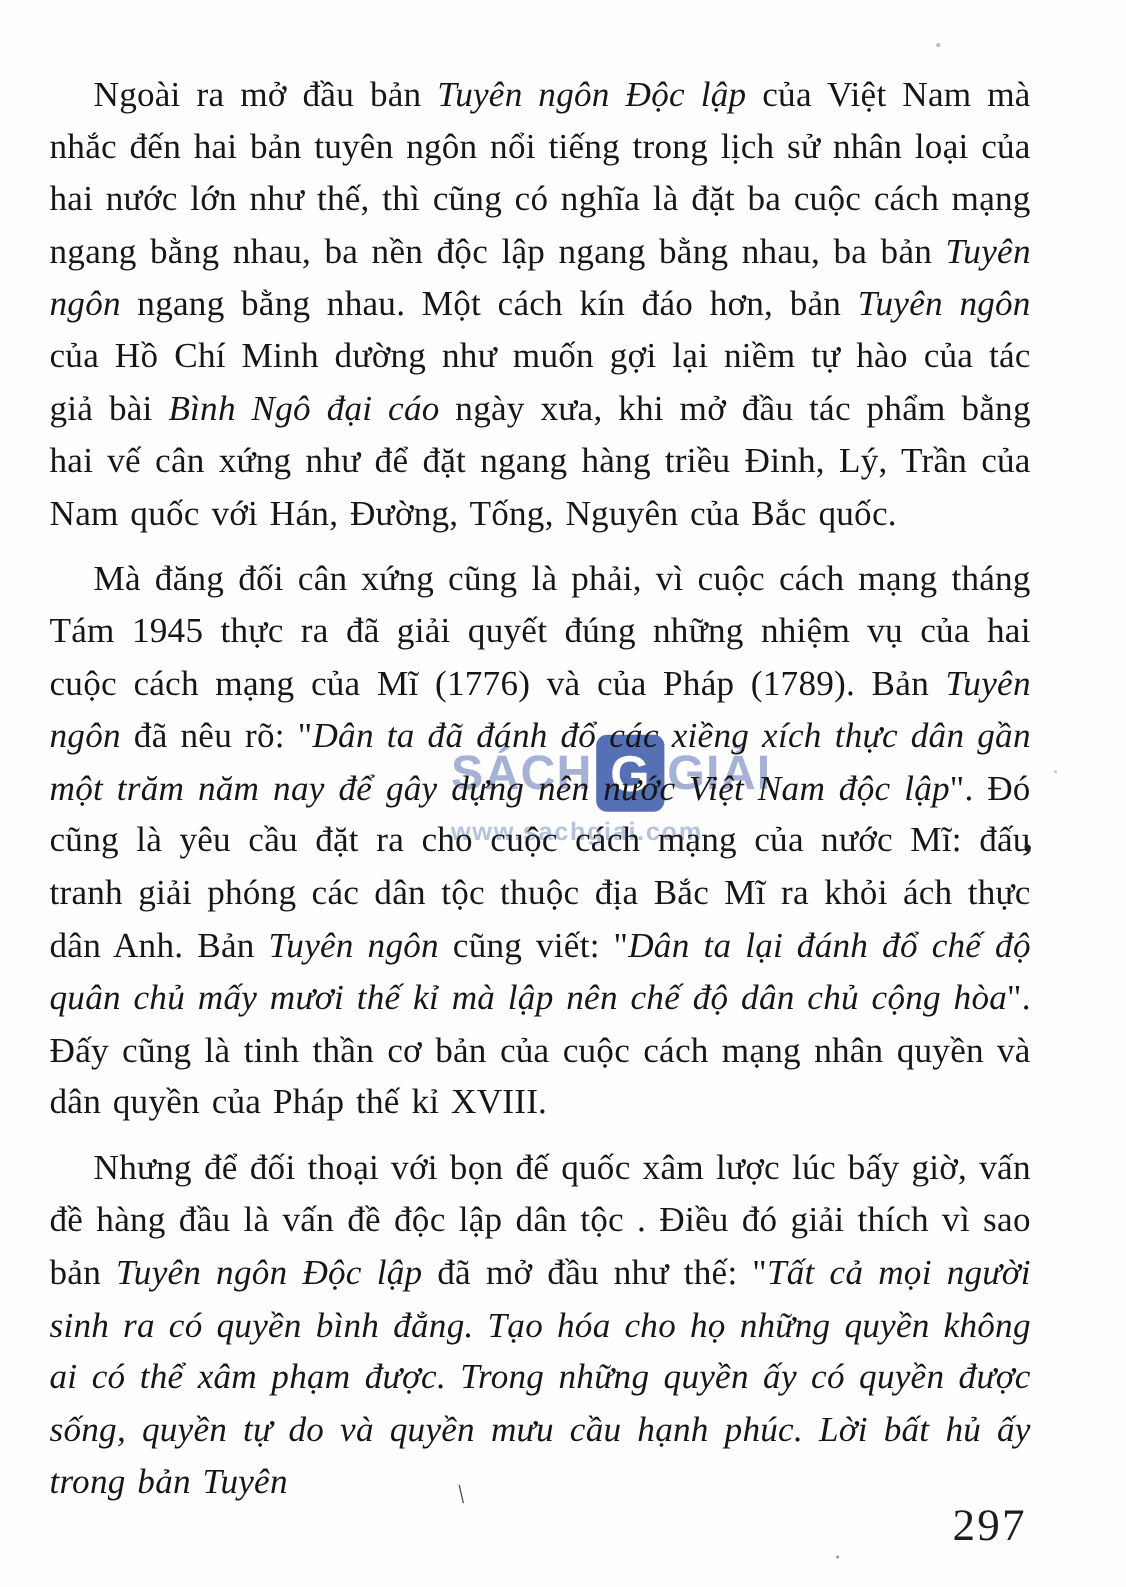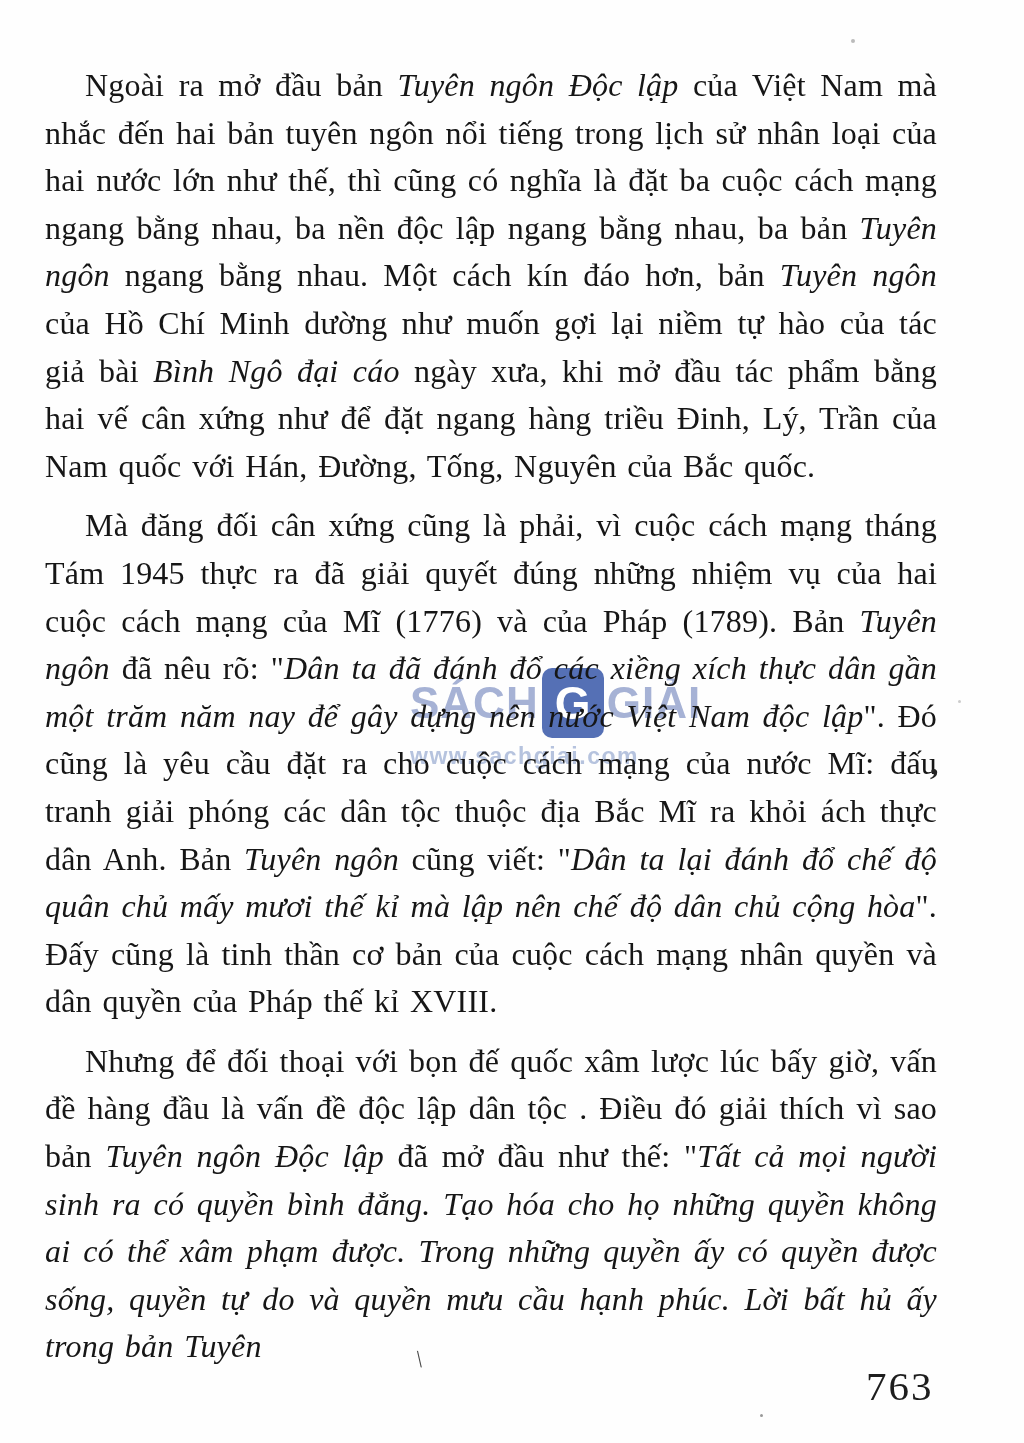--- a/index.html
+++ b/index.html
@@ -148,15 +148,15 @@
     <p><span>Mà đăng đối cân xứng cũng là phải, vì cuộc cách mạng tháng Tám 1945 thực ra đã giải quyết đúng những nhiệm vụ của hai cuộc cách mạng của Mĩ (1776) và của Pháp (1789). Bản </span><i>Tuyên ngôn</i><span> đã nêu rõ: "</span><i>Dân ta đã đánh đổ các xiềng xích thực dân gần một trăm năm nay để gây dựng nên nước Việt Nam độc lập</i><span>". Đó cũng là yêu cầu đặt ra cho cuộc cách mạng của nước Mĩ: đấu tranh giải phóng các dân tộc thuộc địa Bắc Mĩ ra khỏi ách thực dân Anh. Bản </span><i>Tuyên ngôn</i><span> cũng viết: "</span><i>Dân ta lại đánh đổ chế độ quân chủ mấy mươi thế kỉ mà lập nên chế độ dân chủ cộng hòa</i><span>". Đấy cũng là tinh thần cơ bản của cuộc cách mạng nhân quyền và dân quyền của Pháp thế kỉ XVIII.</span></p>
     <p><span>Nhưng để đối thoại với bọn đế quốc xâm lược lúc bấy giờ, vấn đề hàng đầu là vấn đề độc lập dân tộc . Điều đó giải thích vì sao bản </span><i>Tuyên ngôn Độc lập</i><span> đã mở đầu như thế: "</span><i>Tất cả mọi người sinh ra có quyền bình đẳng. Tạo hóa cho họ những quyền không ai có thể xâm phạm được. Trong những quyền ấy có quyền được sống, quyền tự do và quyền mưu cầu hạnh phúc. Lời bất hủ ấy trong bản Tuyên</i></p>
   </div>
 
   <div class="artifact artifact-comma">,</div>
   <div class="artifact artifact-slash">\</div>
   <div class="speck speck-1"></div>
   <div class="speck speck-2"></div>
   <div class="speck speck-3"></div>
 
-  <div class="page-number">763</div>
+  <div class="page-number">297</div>
 
 </div>
 
 </body></html>

